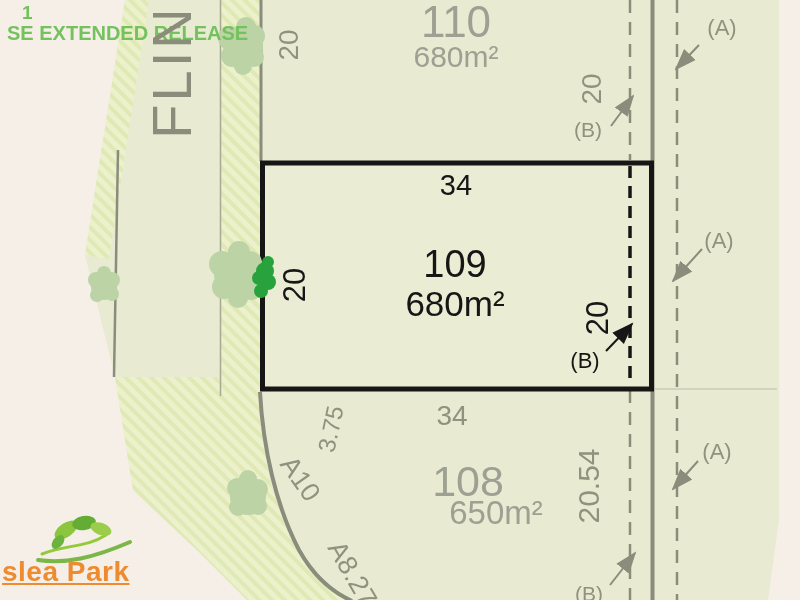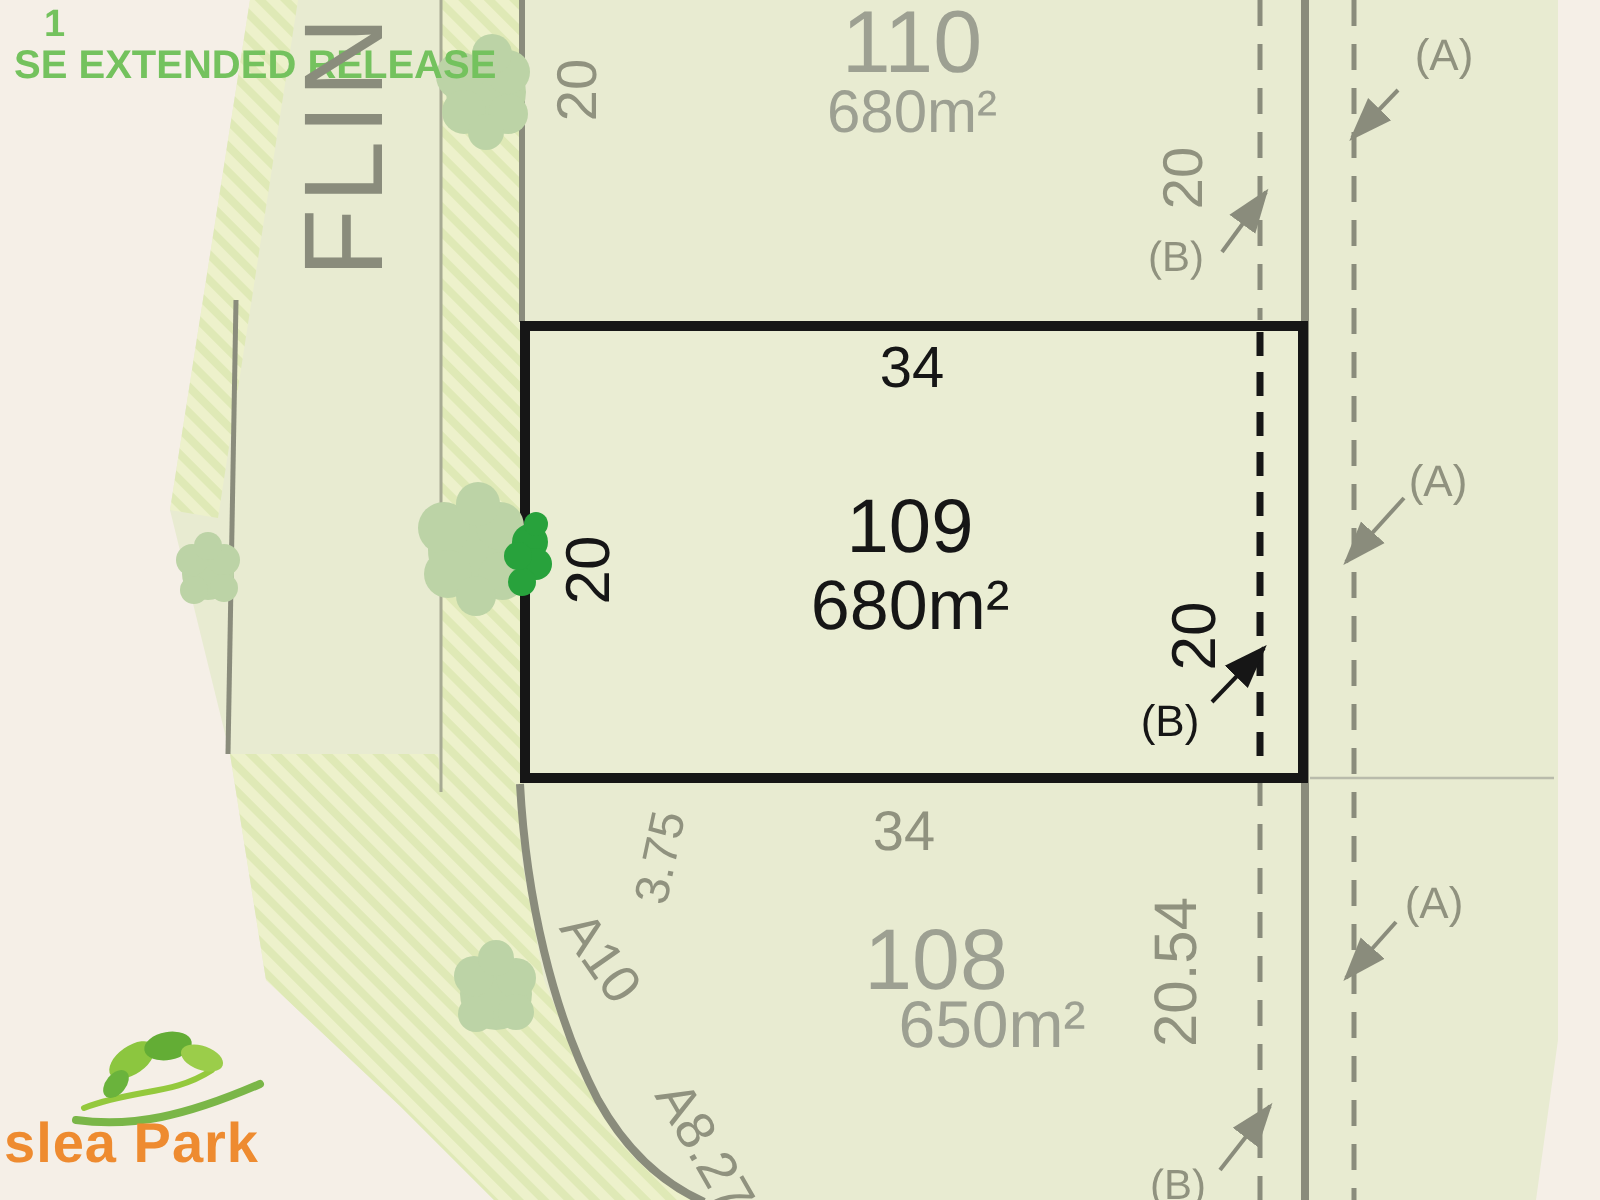--- a/index.html
+++ b/index.html
@@ -158,15 +158,15 @@
   <div class="lbl g" style="left:452px; top:416px; font-size:28px;">34</div>
   <div class="lbl gl" style="left:468px; top:481px; font-size:43px;">108</div>
   <div class="lbl gl" style="left:464px; top:512px; font-size:33px;margin-left:32px;">650m²</div>
   <div class="lbl rm90 g" style="left:589px; top:486px; font-size:30px;">20.54</div>
   <div class="lbl g" style="left:717px; top:452px; font-size:22px;">(A)</div>
   <div class="lbl g" style="left:589px; top:593px; font-size:21px;">(B)</div>
   <div class="lbl rm78 g" style="left:331px; top:429px; font-size:24px;">3.75</div>
   <div class="lbl r55 g" style="left:300px; top:479px; font-size:27px;">A10</div>
   <div class="lbl r60 g" style="left:352px; top:574px; font-size:27px;">A8.27</div>
 
-  <div class="lbl raw org" style="left:2px; top:558px; font-size:28px;">slea Park</div>
+  <div class="lbl raw org" style="left:2px; top:558px; font-size:28px;text-decoration:underline;">slea Park</div>
 
 </div>
 
 </body></html>

